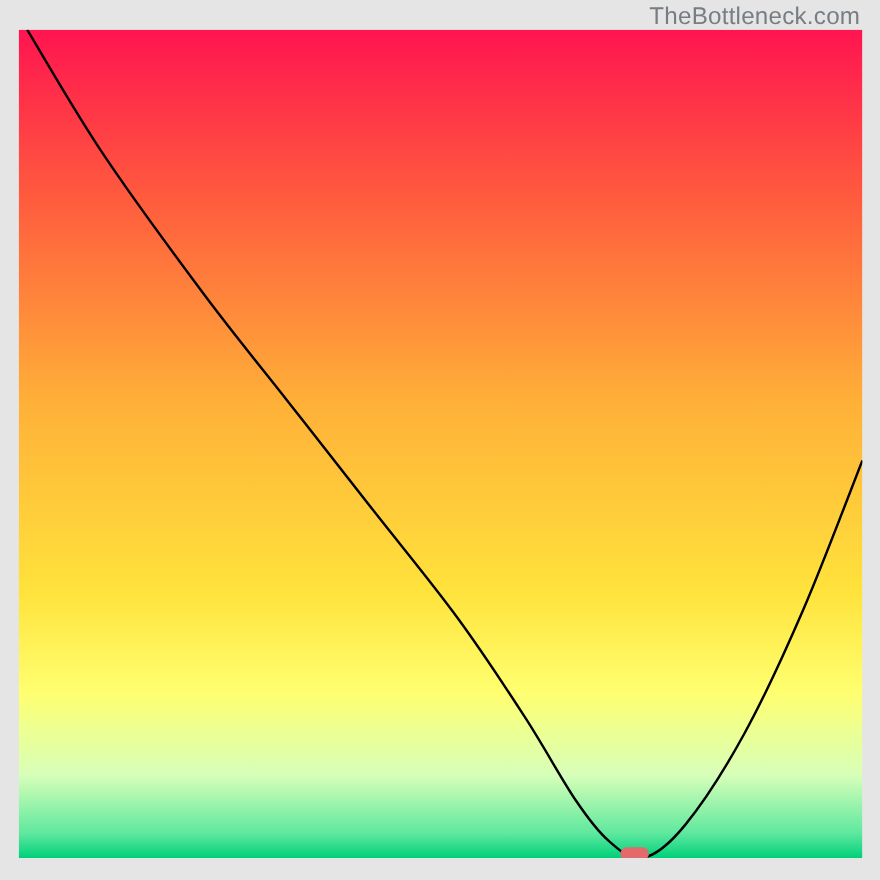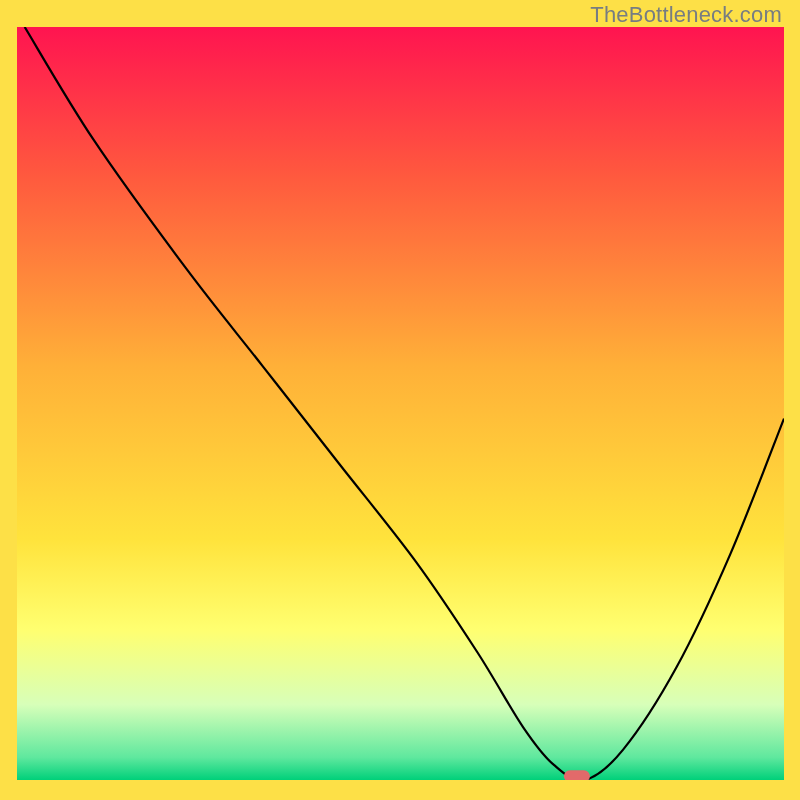--- a/index.html
+++ b/index.html
@@ -8,21 +8,21 @@
   width: 800px;
   height: 800px;
   overflow: hidden;
   background: #000;
   font-family: Arial, Helvetica, sans-serif;
 }
 .frame {
   position: relative;
   width: 800px;
   height: 800px;
-  background: #fde047;
+  background: #e5e5e5;
 }
 .watermark {
   position: absolute;
   top: 2px;
   right: 18px;
   color: #777d82;
   font-size: 22px;
   font-weight: 500;
   letter-spacing: 0.2px;
   z-index: 10;

